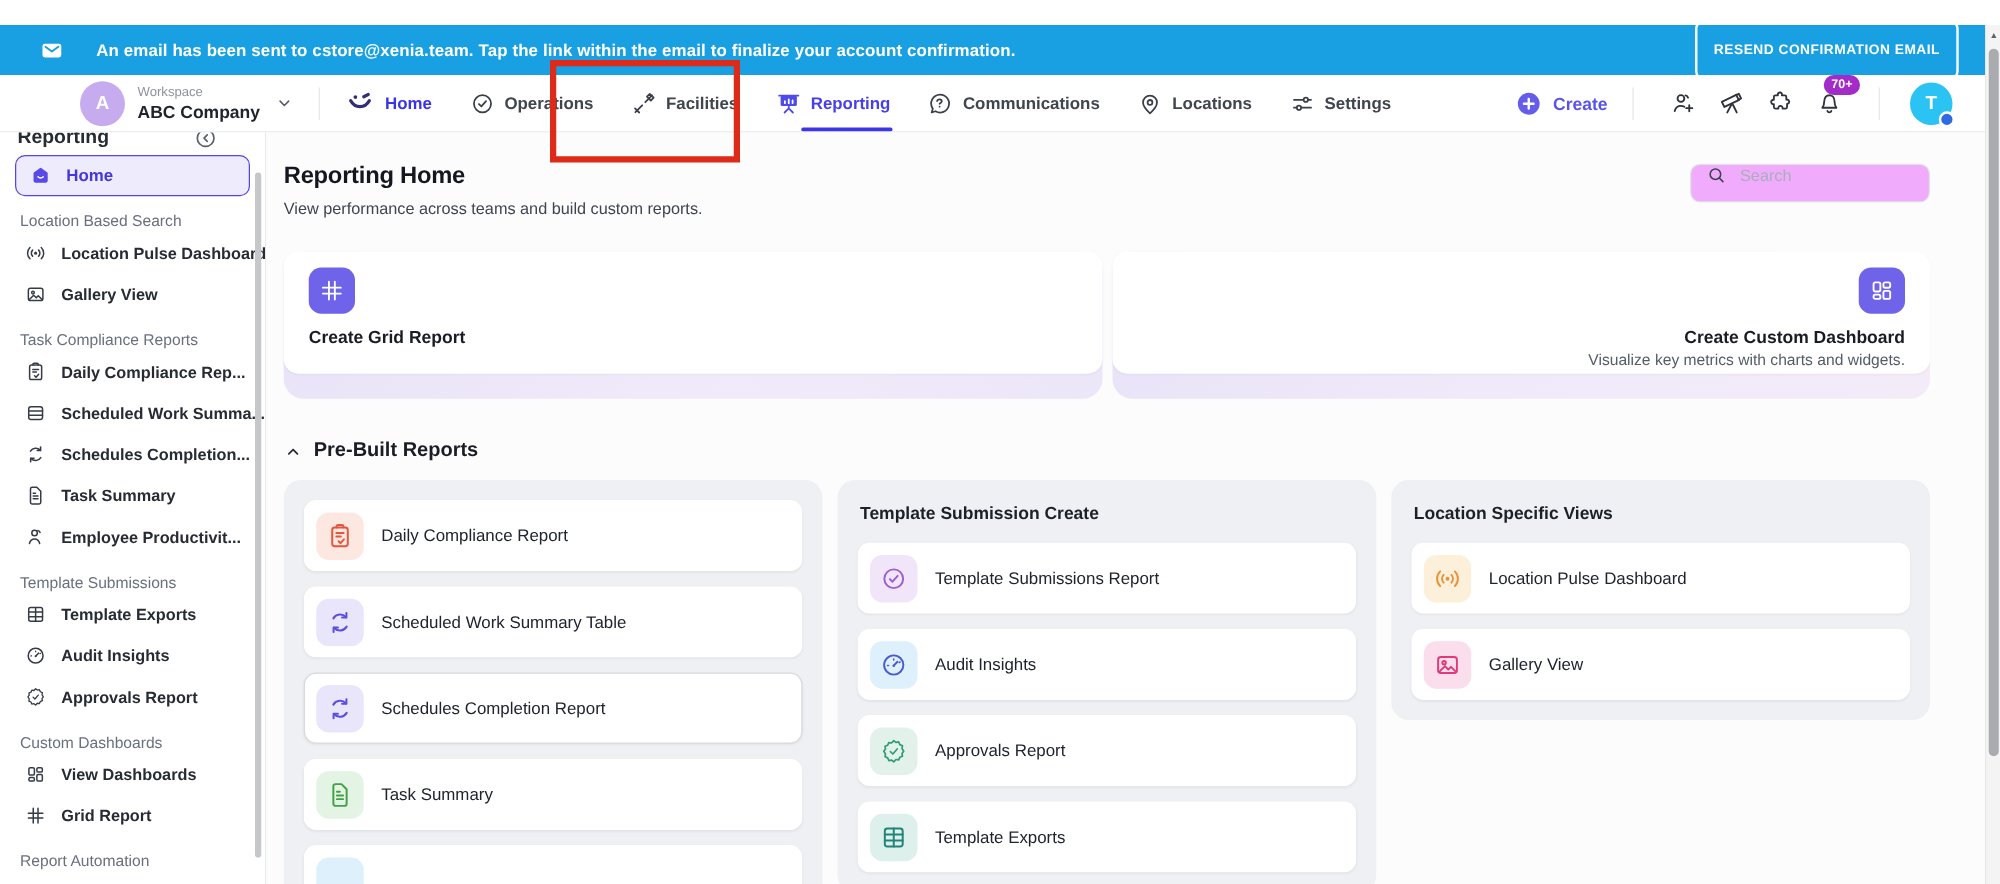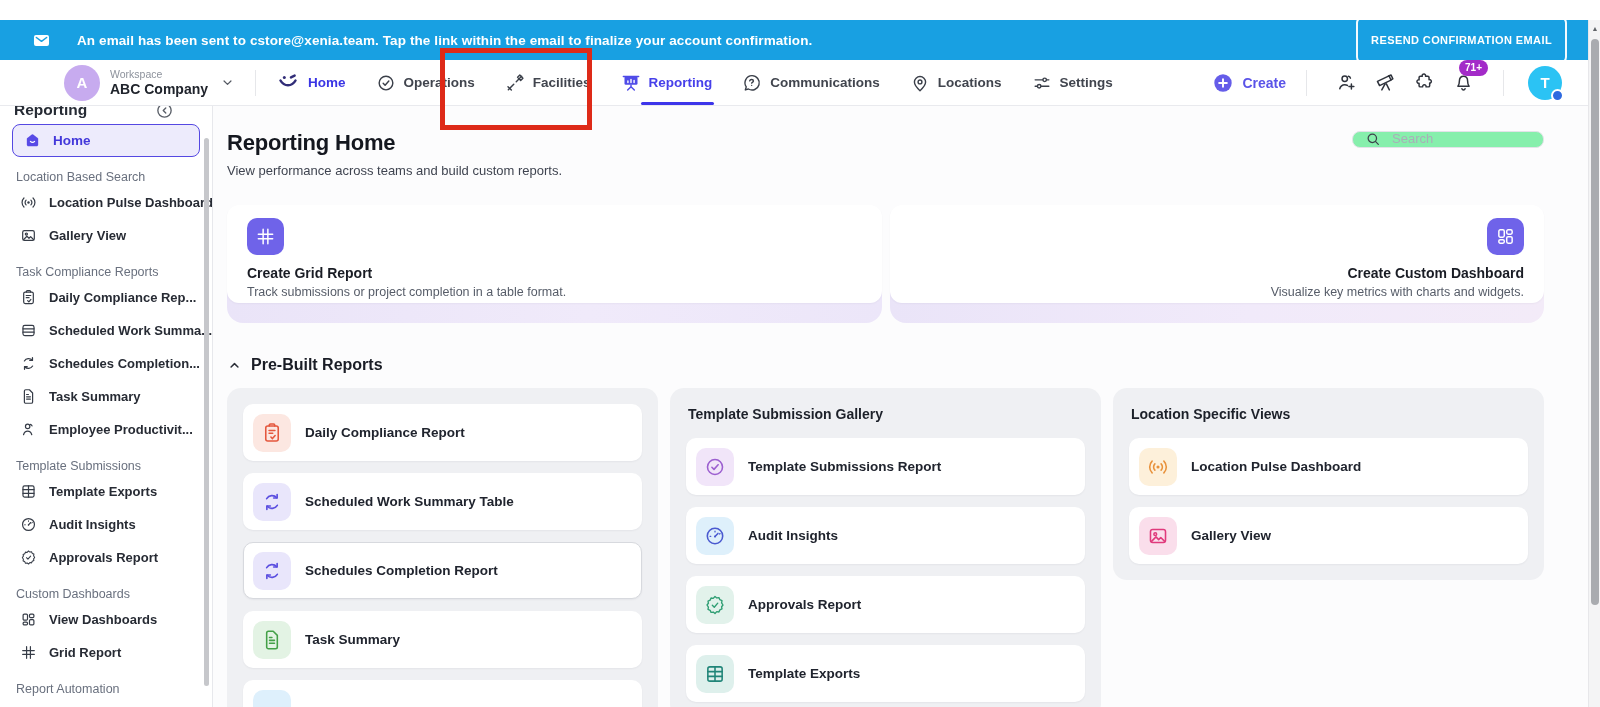--- a/index.html
+++ b/index.html
@@ -64,24 +64,24 @@
   .side-item .si svg{width:17px;height:17px;color:#363c47;}
   .side-item.active{margin:3px 12px 3px;background:#edebfc;border:1px solid #5548e2;border-radius:8px;
                     padding:0 11px;color:#4338da;height:31px;font-size:13.5px;font-weight:700;}
   .side-item.active .si svg{color:#584ae6;}
   .side-scroll{position:absolute;right:3px;top:32px;width:5px;height:548px;background:#c6c7cb;border-radius:3px;}
   .side-scroll-arrow{position:absolute;right:2px;bottom:4px;font-size:7px;color:#9b9ea3;}
 
   
   .main{position:absolute;left:213px;top:86px;right:12px;bottom:0;background:#fcfcfd;overflow:hidden;
         padding:24px 44px 0 14px;box-sizing:border-box;}
-  .page-head h1{font-size:22px;font-weight:800;color:#14171f;margin:0;letter-spacing:-.2px;}
+  .page-head h1{font-size:19px;font-weight:800;color:#14171f;margin:0;letter-spacing:-.2px;}
   .page-head p{font-size:13px;color:#3f4450;margin:7px 0 0;}
-  .search{position:absolute;top:25px;right:44px;width:192px;height:17px;background:#86efac;
-          border:1px solid #e2e3e8;border-radius:8px;display:flex;align-items:flex-end;gap:9px;
+  .search{position:absolute;top:25px;right:44px;width:192px;height:31px;background:#f0abfc;
+          border:1px solid #e2e3e8;border-radius:8px;display:flex;align-items:flex-start;gap:9px;
           padding:0 12px;box-sizing:border-box;}
   .search svg{width:16px;height:16px;color:#3d424b;}
   .search input{border:none;outline:none;width:100%;font-size:13px;font-family:inherit;background:transparent;color:#333;}
   .search input::placeholder{color:#a9aeb8;}
 
   .cc-row{display:flex;gap:8px;margin-top:27px;}
   .cc-outer{flex:1;border-radius:16px;padding:0;box-sizing:border-box;height:118px;cursor:pointer;}
   .cc-outer-0{background:linear-gradient(90deg,#eae4f8 0%,#f0eafa 55%,#ece6f9 100%);}
   .cc-outer-1{background:linear-gradient(90deg,#eae4f8 0%,#f1eafa 55%,#f3ebf8 100%);text-align:right;}
   .cc-inner{background:#fff;border-radius:12px;height:98px;box-sizing:border-box;padding:13px 20px;
@@ -98,21 +98,21 @@
   .pb-cols{display:flex;gap:12px;margin-top:14px;align-items:flex-start;}
   .pb-col{flex:1;background:#eff0f3;border-radius:14px;padding:16px;box-sizing:border-box;}
   .pb-col-title{font-size:14px;font-weight:800;color:#1c2029;margin:2px 2px 16px;}
   .pb-item{background:#fff;border-radius:10px;height:55px;display:flex;align-items:center;gap:14px;
            padding:0 9px;margin-bottom:12px;box-shadow:0 1px 2px rgba(16,24,40,.05);
            border:1px solid transparent;cursor:pointer;}
   .pb-item:last-child{margin-bottom:0;}
   .pb-item.bordered{border-color:#d7d9de;}
   .pb-ic{width:38px;height:38px;border-radius:10px;display:flex;align-items:center;justify-content:center;flex:0 0 38px;}
   .pb-ic svg{width:22px;height:22px;}
-  .pb-label{font-size:13.5px;font-weight:700;color:#20242e;}
+  .pb-label{font-size:13.5px;font-weight:400;color:#20242e;}
 
   
   .page-scrollbar{position:absolute;right:0;top:0;width:12px;height:707px;background:#f4f4f5;
                   border-left:1px solid #e7e7ea;z-index:40;box-sizing:border-box;}
   .sb-thumb{position:absolute;left:2px;top:19px;width:8px;height:566px;background:#a9abaf;border-radius:5px;}
   .sb-arrow{position:absolute;left:0;width:12px;text-align:center;font-size:7px;color:#606468;}
   .sb-arrow.up{top:5px;}
   .sb-arrow.down{bottom:5px;}
 
   
@@ -248,21 +248,21 @@
       <span class="icon-btn" data-name="puzzle-icon">
           <svg viewBox="0 0 24 24" fill="none" stroke="currentColor" stroke-width="1.7" stroke-linecap="round" stroke-linejoin="round">
             <path d="M9.3 4.2a2 2 0 1 1 3.9.7h2.6a1.4 1.4 0 0 1 1.4 1.4v2.5a2 2 0 1 1 .7 3.9v2.9a1.4 1.4 0 0 1-1.4 1.4h-2.7a2 2 0 1 0-3.9 0H7.2a1.4 1.4 0 0 1-1.4-1.4v-2.7a2 2 0 1 1 0-3.9V6.3a1.4 1.4 0 0 1 1.4-1.4h2.3z"></path>
           </svg>
         </span>
       <span class="icon-btn" data-name="notifications-button">
         <span data-name="bell-icon"><svg viewBox="0 0 24 24" fill="none" stroke="currentColor" stroke-width="1.7" stroke-linecap="round" stroke-linejoin="round">
               <path d="M18.4 16.2H5.6c1.3-1.5 1.7-3.6 1.7-5.9C7.3 7 9.3 4.8 12 4.8s4.7 2.2 4.7 5.5c0 2.3.4 4.4 1.7 5.9z"></path>
               <path d="M10.2 19.2a1.9 1.9 0 0 0 3.6 0"></path>
             </svg></span>
-        <span class="badge" data-name="notification-badge">71+</span>
+        <span class="badge" data-name="notification-badge">70+</span>
       </span>
       <div class="vdiv" data-name="divider"></div>
       <div class="user-avatar" data-name="user-avatar">
         <span data-name="user-avatar-letter">T</span>
         <i class="status-dot" data-name="status-dot"></i>
       </div>
     </div>
   </div>
 
   <aside class="sidebar" data-name="sidebar">
@@ -439,21 +439,20 @@
 
     <div class="cc-row" data-name="create-cards-row">
       <div class="cc-outer cc-outer-0" data-name="create-grid-report-card">
         <div class="cc-inner">
           <span class="cc-icon" data-name="grid-icon" style="background: rgb(111, 99, 233);">
               <svg viewBox="0 0 24 24" fill="none" stroke="currentColor" stroke-width="1.7" stroke-linecap="round" stroke-linejoin="round">
                 <path d="M9.3 3.8v16.4M14.7 3.8v16.4M3.8 9.3h16.4M3.8 14.7h16.4"></path>
               </svg>
             </span>
           <div class="cc-title" data-name="create-card-title">Create Grid Report</div>
-          <div class="cc-desc" data-name="create-card-description">Track submissions or project completion in a table format.</div>
         </div>
       </div>
       <div class="cc-outer cc-outer-1" data-name="create-custom-dashboard-card">
         <div class="cc-inner">
           <span class="cc-icon" data-name="dashboard-icon" style="background: rgb(111, 99, 233);">
               <svg viewBox="0 0 24 24" fill="none" stroke="currentColor" stroke-width="1.7" stroke-linecap="round" stroke-linejoin="round">
                 <rect x="4.4" y="4.4" width="6.2" height="8.4" rx="1.6"></rect>
                 <rect x="13.4" y="4.4" width="6.2" height="5" rx="1.6"></rect>
                 <rect x="4.4" y="15.6" width="6.2" height="4" rx="1.6"></rect>
                 <rect x="13.4" y="12.2" width="6.2" height="7.4" rx="1.6"></rect>
@@ -518,21 +517,21 @@
               </span>
     <span class="pb-label" data-name="report-item-label">Task Summary</span>
   </div>
             <div class="pb-item" data-name="report-item-employee-productivity">
     <span class="pb-ic" data-name="person-icon" style="background: rgb(222, 240, 252); color: rgb(66, 160, 220);"></span>
 
   </div>
           </div>
   </div>
         <div class="pb-col" data-name="prebuilt-column-template-submission-reports">
-    <div class="pb-col-title" data-name="prebuilt-column-title">Template Submission Gallery</div>
+    <div class="pb-col-title" data-name="prebuilt-column-title">Template Submission Create</div>
     <div class="pb-items">
             <div class="pb-item" data-name="report-item-template-submissions-report">
     <span class="pb-ic" data-name="check-circle-icon" style="background: rgb(241, 229, 249); color: rgb(156, 95, 208);">
                 <svg viewBox="0 0 24 24" fill="none" stroke="currentColor" stroke-width="1.7" stroke-linecap="round" stroke-linejoin="round">
                   <circle cx="12" cy="12" r="8.2"></circle>
                   <path d="M8.6 12.3l2.3 2.3 4.5-5.1"></path>
                 </svg>
               </span>
     <span class="pb-label" data-name="report-item-label">Template Submissions Report</span>
   </div>

